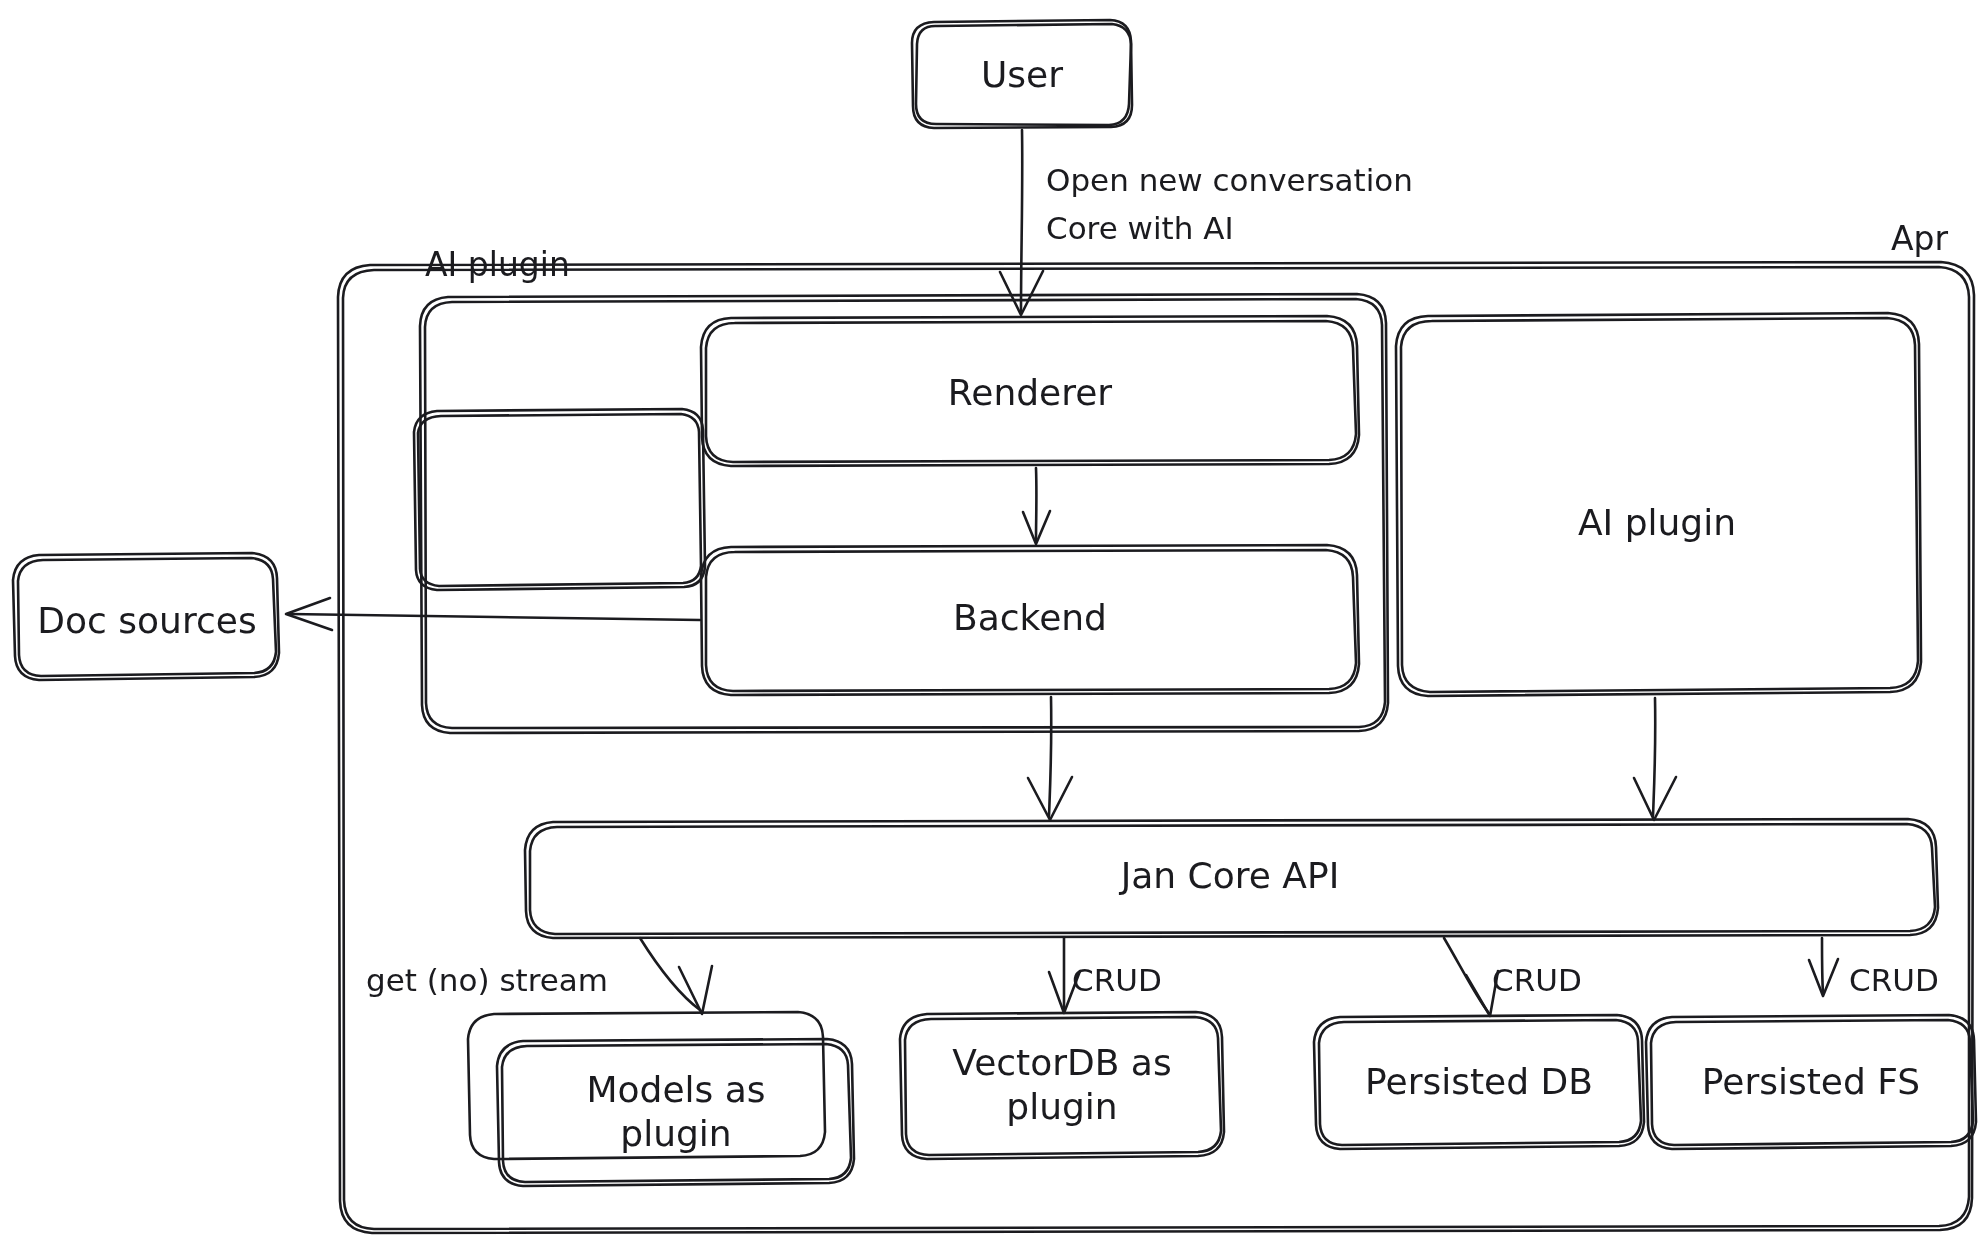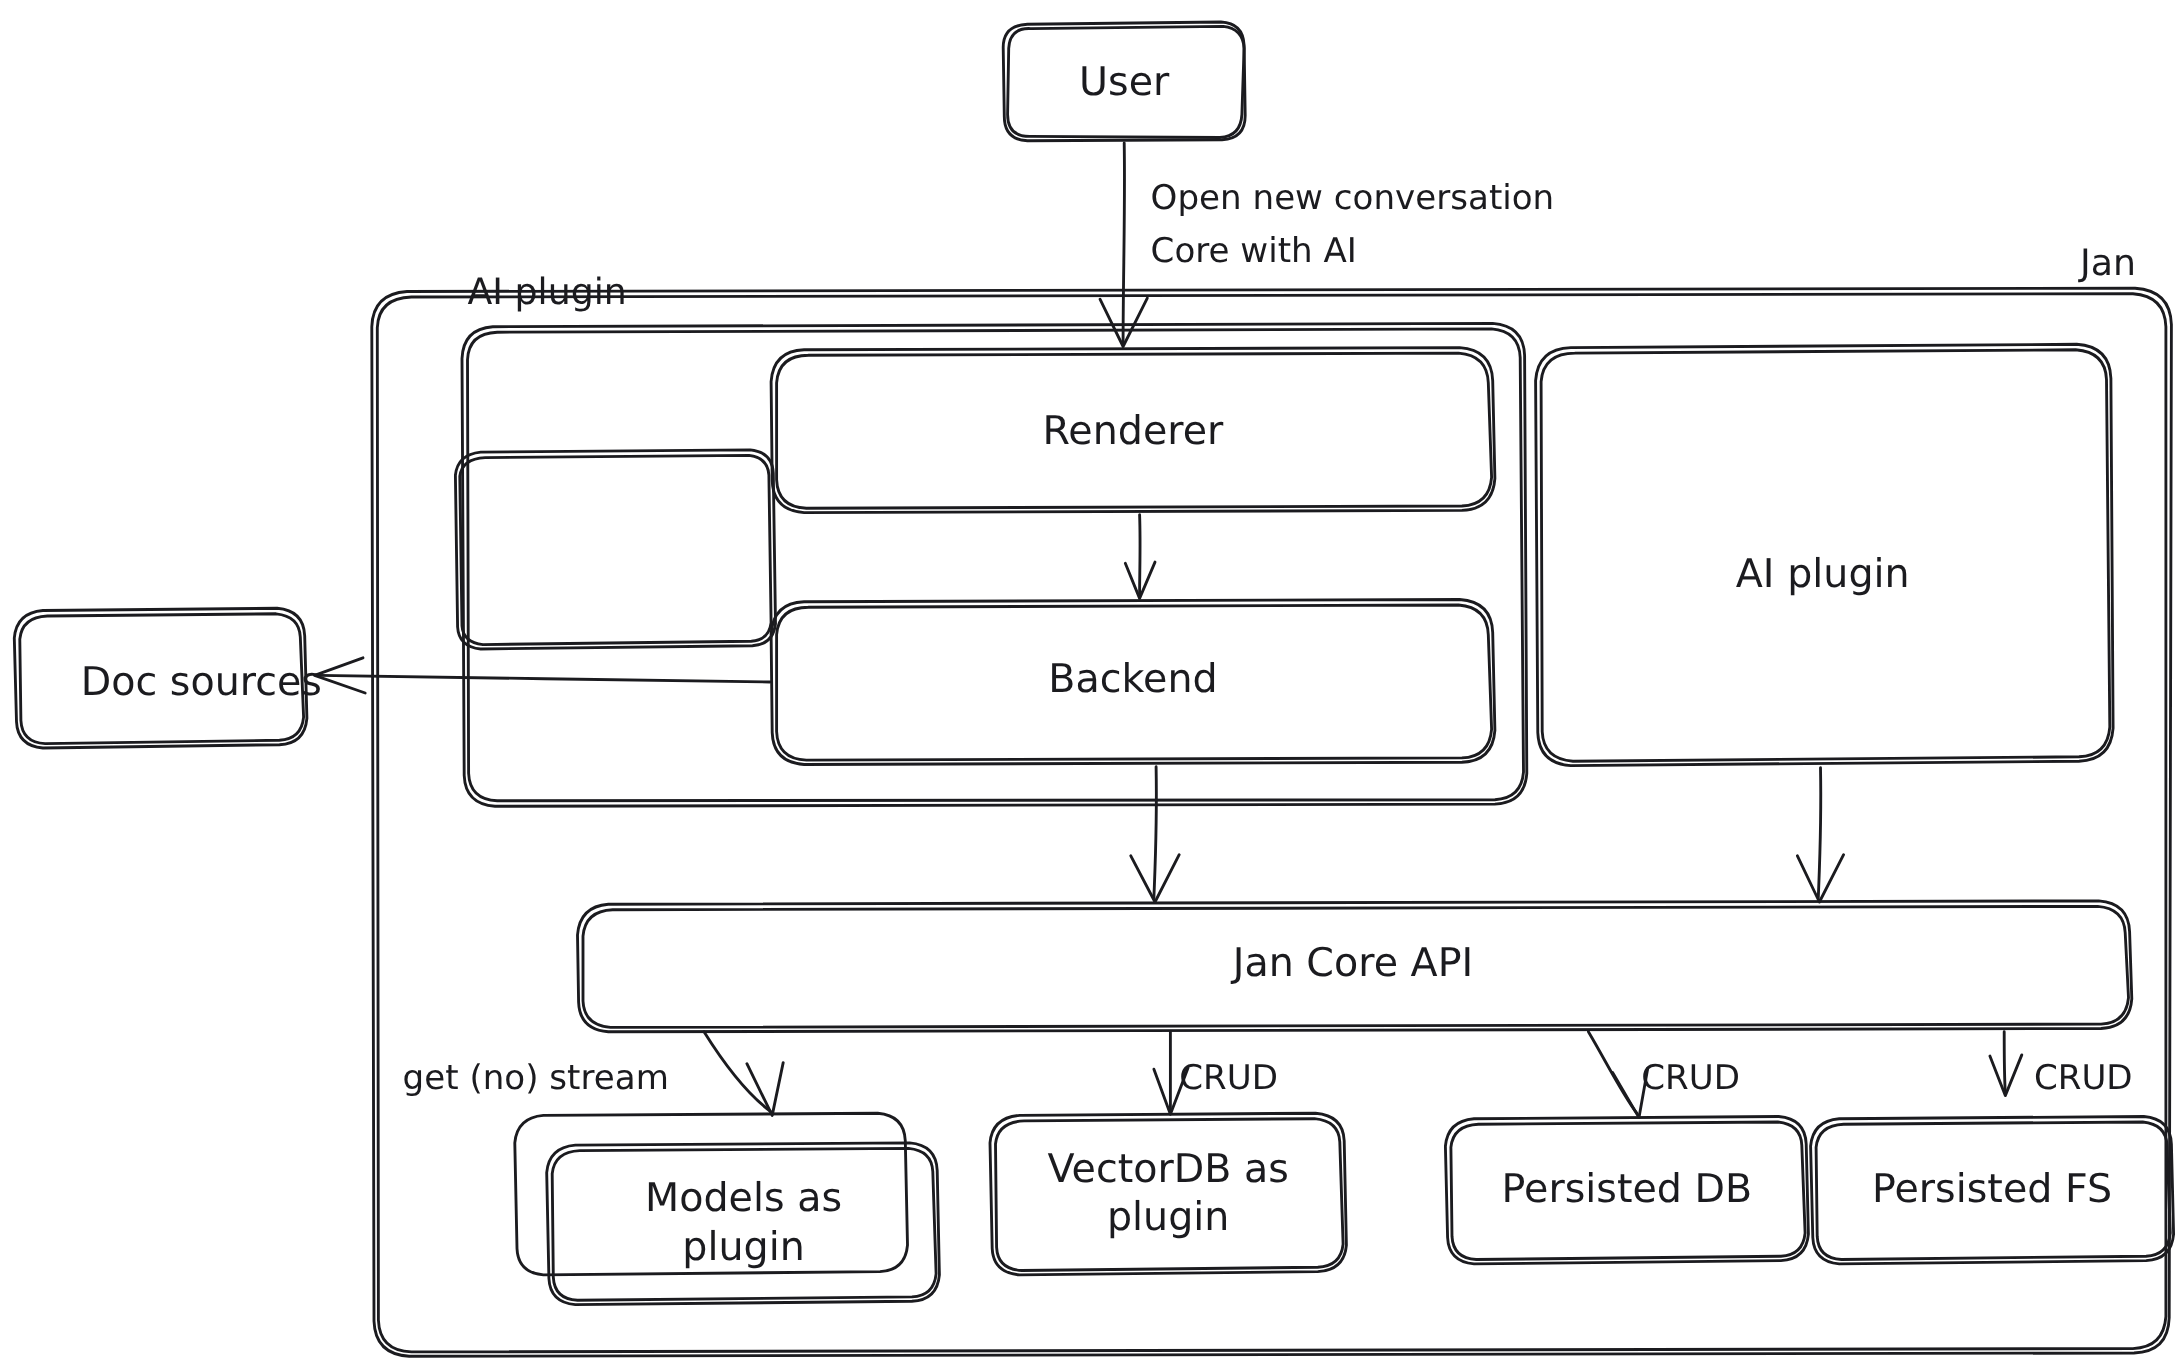--- a/index.html
+++ b/index.html
@@ -135,31 +135,31 @@
         <path d="M1809,960 L1823,996 L1838,959"></path>
       </g>
 
     </g>
   </svg>
 
   <div class="lbl node-label center" style="left:1022px;top:75px;">User</div>
 
   <div class="lbl group-label" style="left:425px;top:245px;">AI plugin</div>
 
-  <div class="lbl group-label" style="left:1891px;top:219px;">Jan</div>
+  <div class="lbl group-label" style="left:1891px;top:219px;">Apr</div>
 
   <div class="lbl node-label center" style="left:1030px;top:393px;">Renderer</div>
 
   <div class="lbl node-label center" style="left:1030px;top:618px;">Backend</div>
 
   <div class="lbl node-label center" style="left:1657px;top:523px;">AI plugin</div>
 
   <div class="lbl node-label center" style="left:1230px;top:876px;">Jan Core API</div>
 
-  <div class="lbl node-label center" style="left:147px;top:621px;margin-left:36px;">Doc sources</div>
+  <div class="lbl node-label center" style="left:147px;top:621px;">Doc sources</div>
 
   <div class="lbl node-label center" style="left:676px;top:1112px;white-space:pre;">Models as
 plugin</div>
 
   <div class="lbl node-label center" style="left:1062px;top:1085px;white-space:pre;">VectorDB as
 plugin</div>
 
   <div class="lbl node-label center" style="left:1479px;top:1082px;">Persisted DB</div>
 
   <div class="lbl node-label center" style="left:1811px;top:1082px;">Persisted FS</div>

